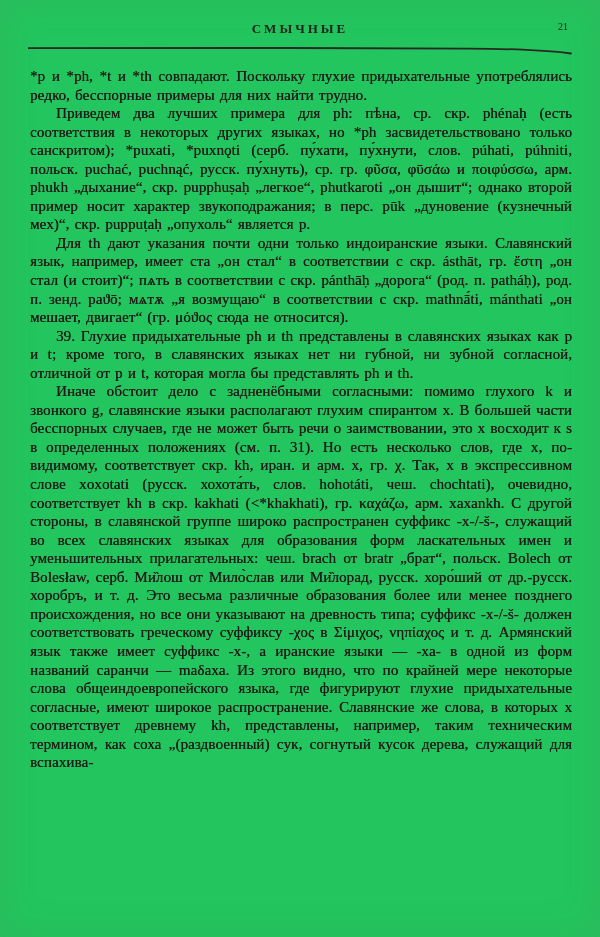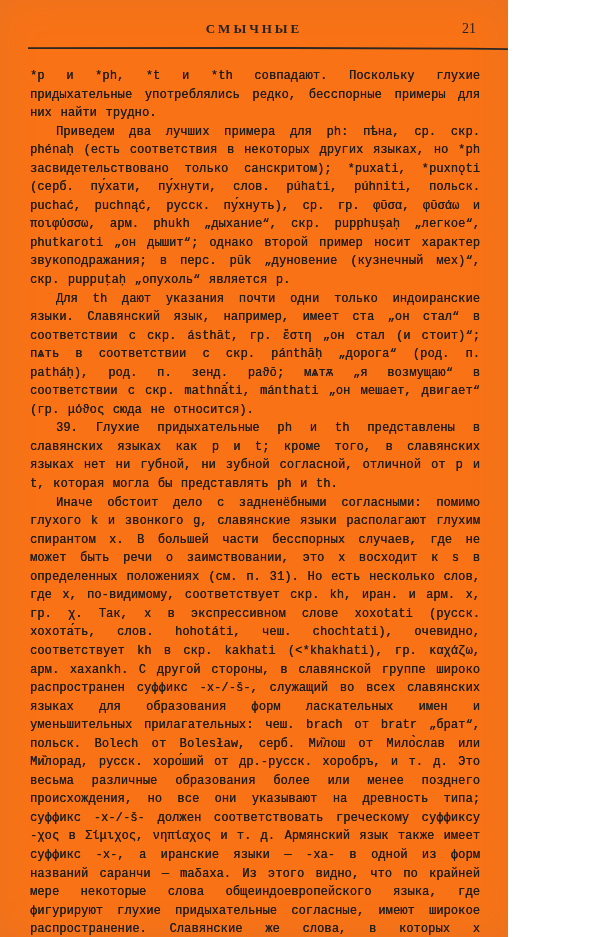--- a/index.html
+++ b/index.html
@@ -1,20 +1,20 @@
 <!DOCTYPE html>
 <html><head>
 <meta charset="utf-8">
 <style>
   html, body { margin: 0; padding: 0; }
   .page {
-    width: 508px;
+    width: 600px;
     height: 937px;
     box-sizing: border-box;
-    background: #f97316;
+    background: #22c55e;
     color: #201d1a;
     font-family: "Liberation Serif", "DejaVu Serif", serif;
     position: relative;
     overflow: hidden;
   }
   .scan-vignette {
     position: absolute; inset: 0;
     pointer-events: none;
     box-shadow: inset 0 0 40px rgba(120,110,95,0.12);
   }
@@ -28,36 +28,35 @@
     text-align: center;
     font-size: 13px;
     font-weight: bold;
     letter-spacing: 3px;
     color: #262320;
   }
   .page-number {
     position: absolute;
     top: 21px;
     right: 32px;
-    font-size: 14px;
+    font-size: 10px;
     color: #262320;
   }
   .header-rule {
     display: block;
     margin: 2px auto 0 28px;
   }
   .body-text {
     padding: 12px 28px 0 30px;
     text-align: justify;
-    font-size: 12px;
+    font-size: 15px;
     line-height: 18.55px;
     word-spacing: 1.2px;
     letter-spacing: 0.1px;
     text-shadow: 0.25px 0 0 currentColor;
-    font-family: Liberation Mono, monospace;
   }
   .body-text p {
     margin: 0;
     text-indent: 26px;
   }
   .body-text p.noindent {
     text-indent: 0;
   }
 </style>
 </head>

